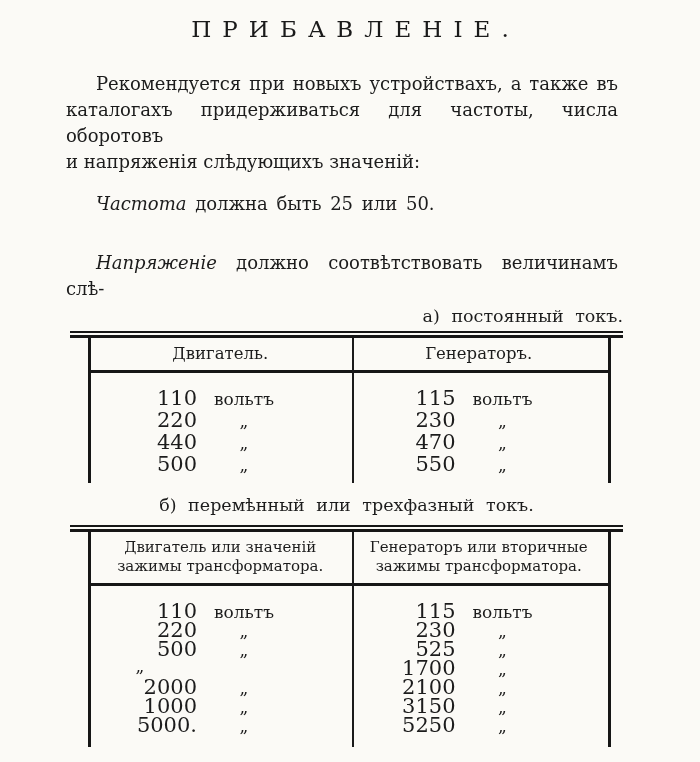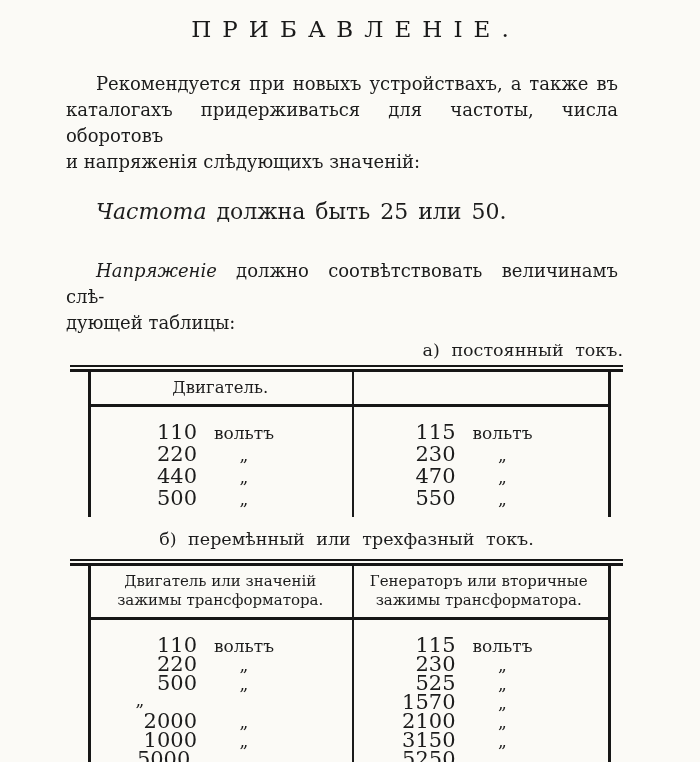--- a/index.html
+++ b/index.html
@@ -32,22 +32,22 @@
     font-size: 18px;
     line-height: 26px;
   }
   .p-intro { margin-top: 29px; }
   .jline {
     text-align: justify;
     text-align-last: justify;
   }
   .indent { text-indent: 30px; }
   .p-freq {
-    margin-top: 24px;
-    font-size: 22px;
+    margin-top: 16px;
+    font-size: 18px;
     line-height: 26px;
     word-spacing: 3px;
   }
   .p-volt { margin-top: 33px; }
   .term {
     font-style: italic;
     word-spacing: 2px;
   }
   .tcaption {
     width: 553px;
@@ -138,32 +138,32 @@
     <div class="jline">каталогахъ придерживаться для частоты, числа оборотовъ</div>
     <div>и напряженія слѣдующихъ значеній:</div>
   </div>
 
   <div class="p-freq indent">
     <span class="term">Частота</span><span> должна быть 25 или 50.</span>
   </div>
 
   <div class="para p-volt">
     <div class="jline indent"><span class="term">Напряженіе</span><span> должно соотвѣтствовать величинамъ слѣ-</span></div>
-    <div>дующей таблицы:</div>
   </div>
 </div>
 
 <div class="tcaption caption-a">а) постоянный токъ.</div>
 
 <div class="ttable table-a">
   <div class="toprule"></div>
   <div class="tinner">
     <div class="divider-v"></div>
     <div class="thead">
       <div class="th">Двигатель.</div>
+      <div class="th">Генераторъ.</div>
     </div>
     <div class="tbody">
       <div class="tcol">
         <div class="vrow">
             <span class="num">110</span>
             <span class="unit">вольтъ</span>
           </div>
         <div class="vrow">
             <span class="num">220</span>
             <span class="unit">„</span>
@@ -252,21 +252,21 @@
           </div>
         <div class="vrow">
             <span class="num">230</span>
             <span class="unit">„</span>
           </div>
         <div class="vrow">
             <span class="num">525</span>
             <span class="unit">„</span>
           </div>
         <div class="vrow">
-            <span class="num">1570</span>
+            <span class="num">1700</span>
             <span class="unit">„</span>
           </div>
         <div class="vrow">
             <span class="num">2100</span>
             <span class="unit">„</span>
           </div>
         <div class="vrow">
             <span class="num">3150</span>
             <span class="unit">„</span>
           </div>

